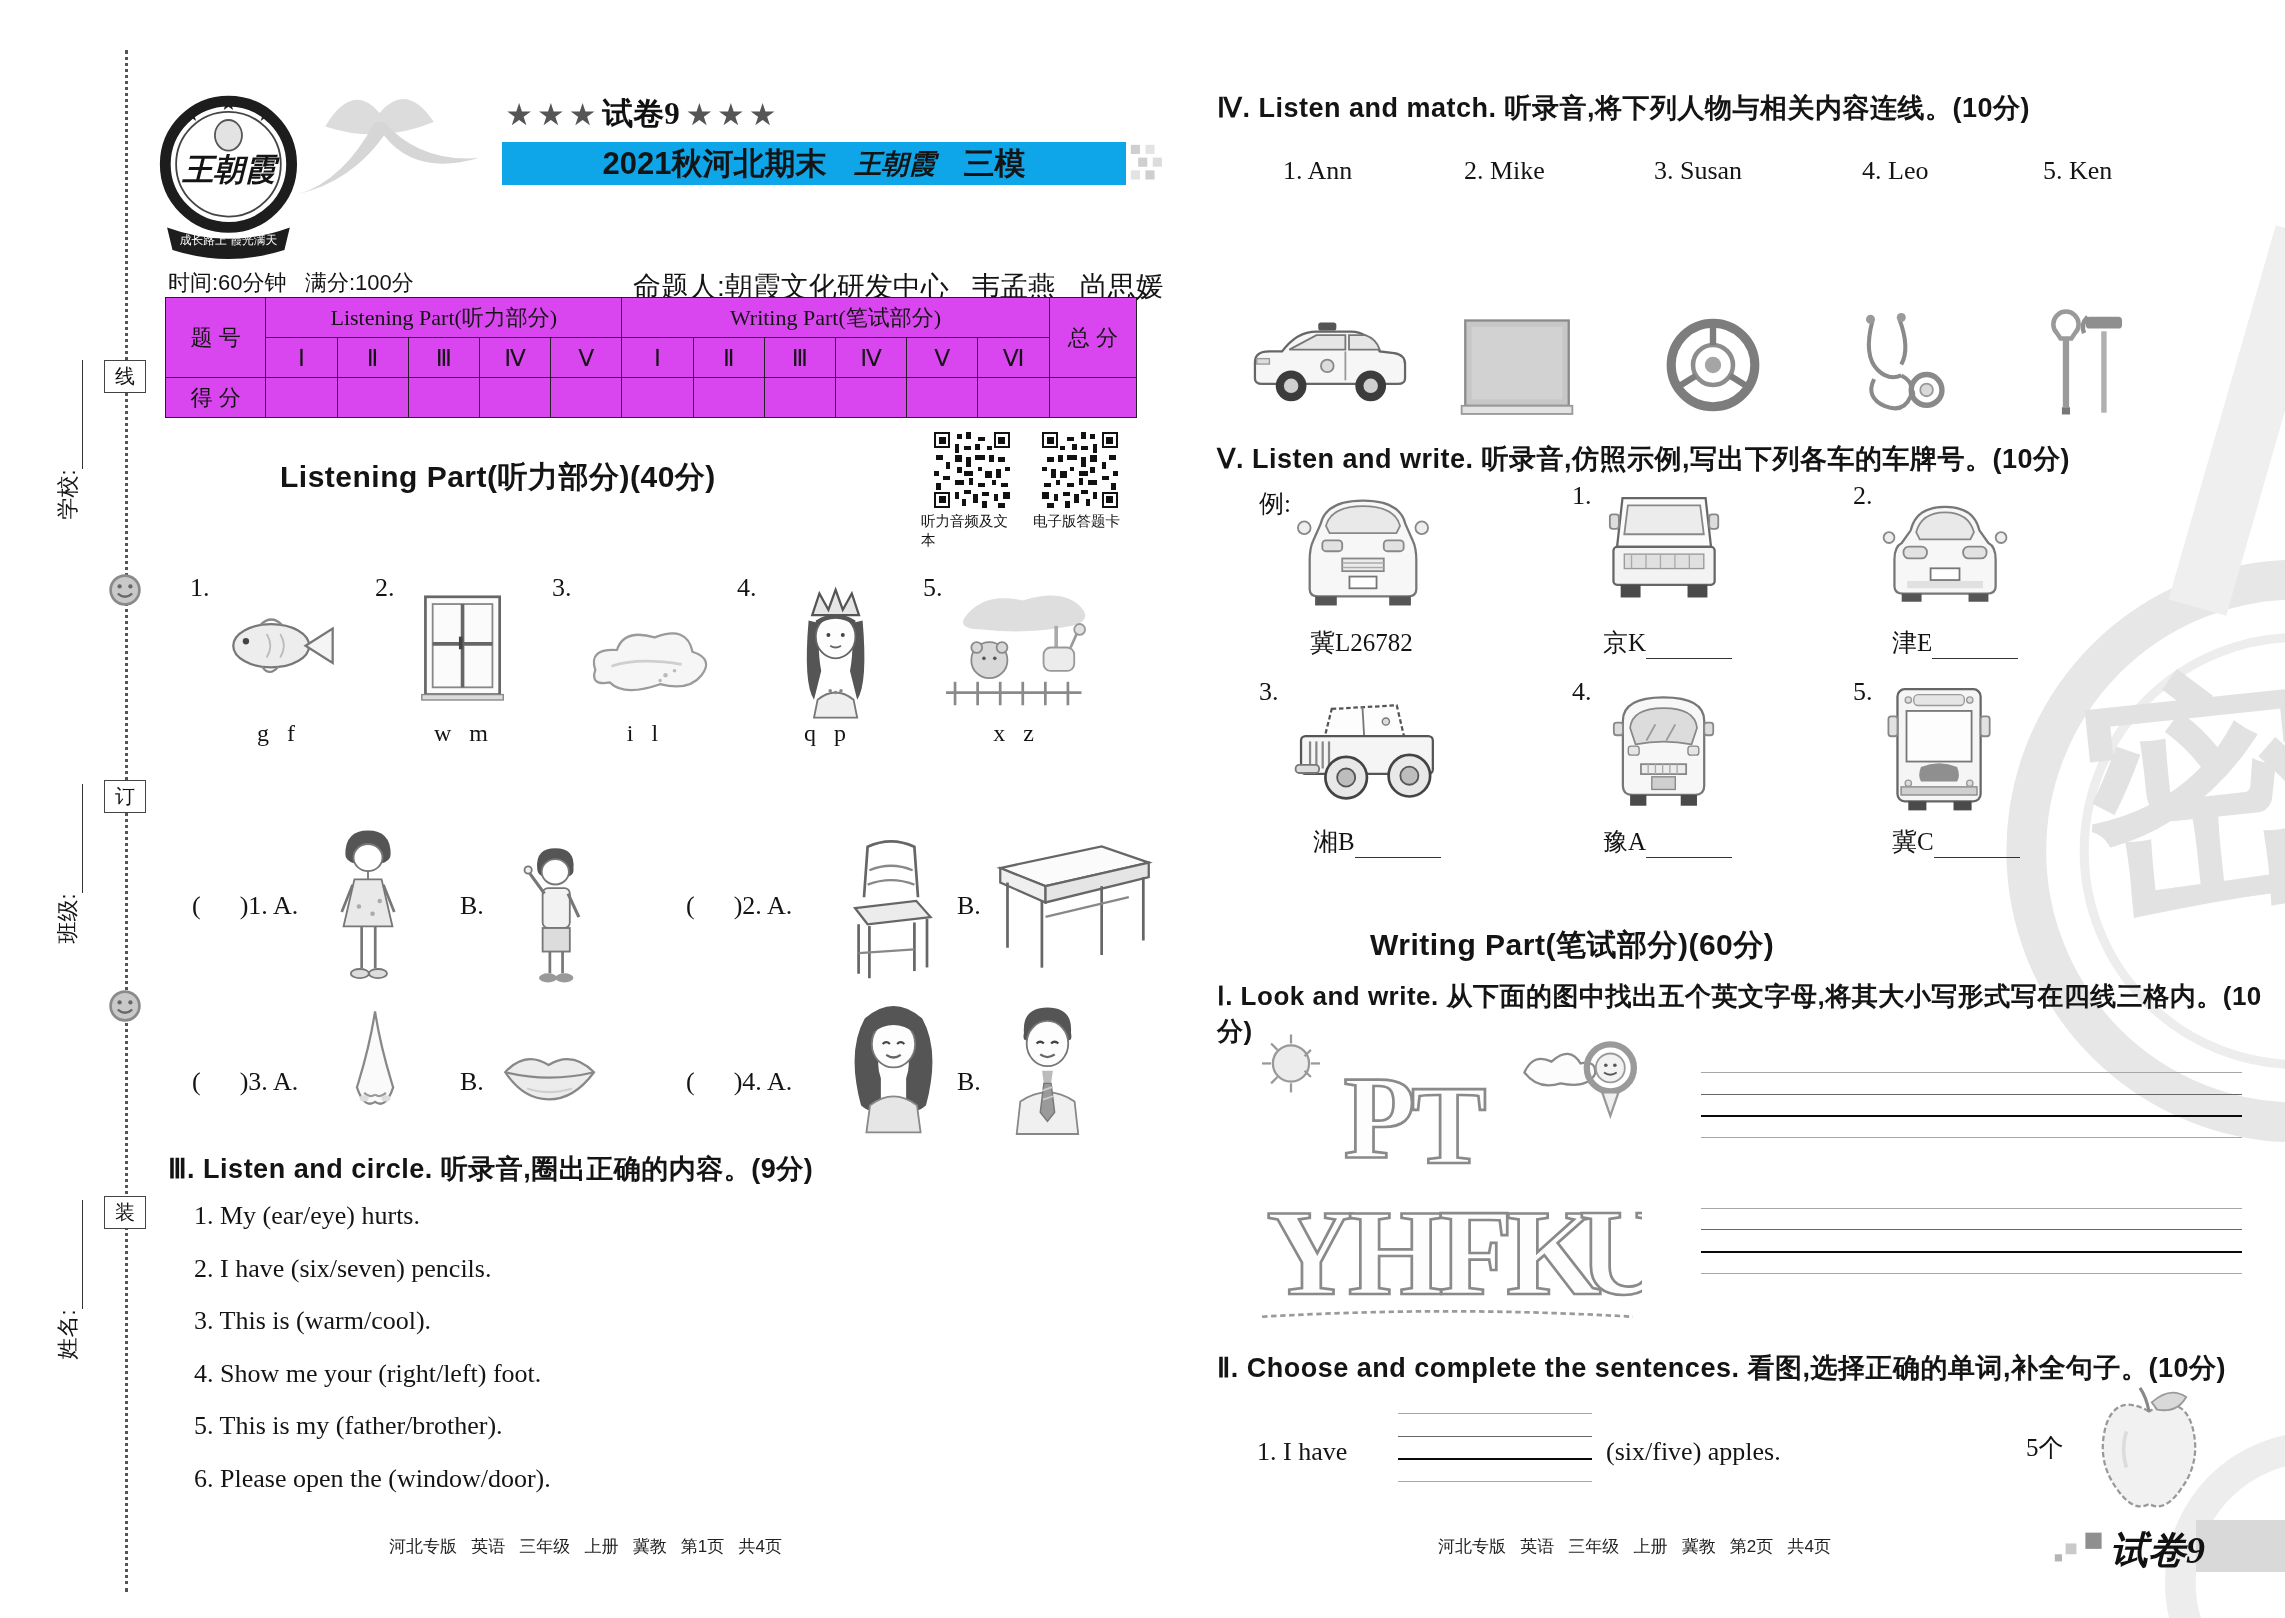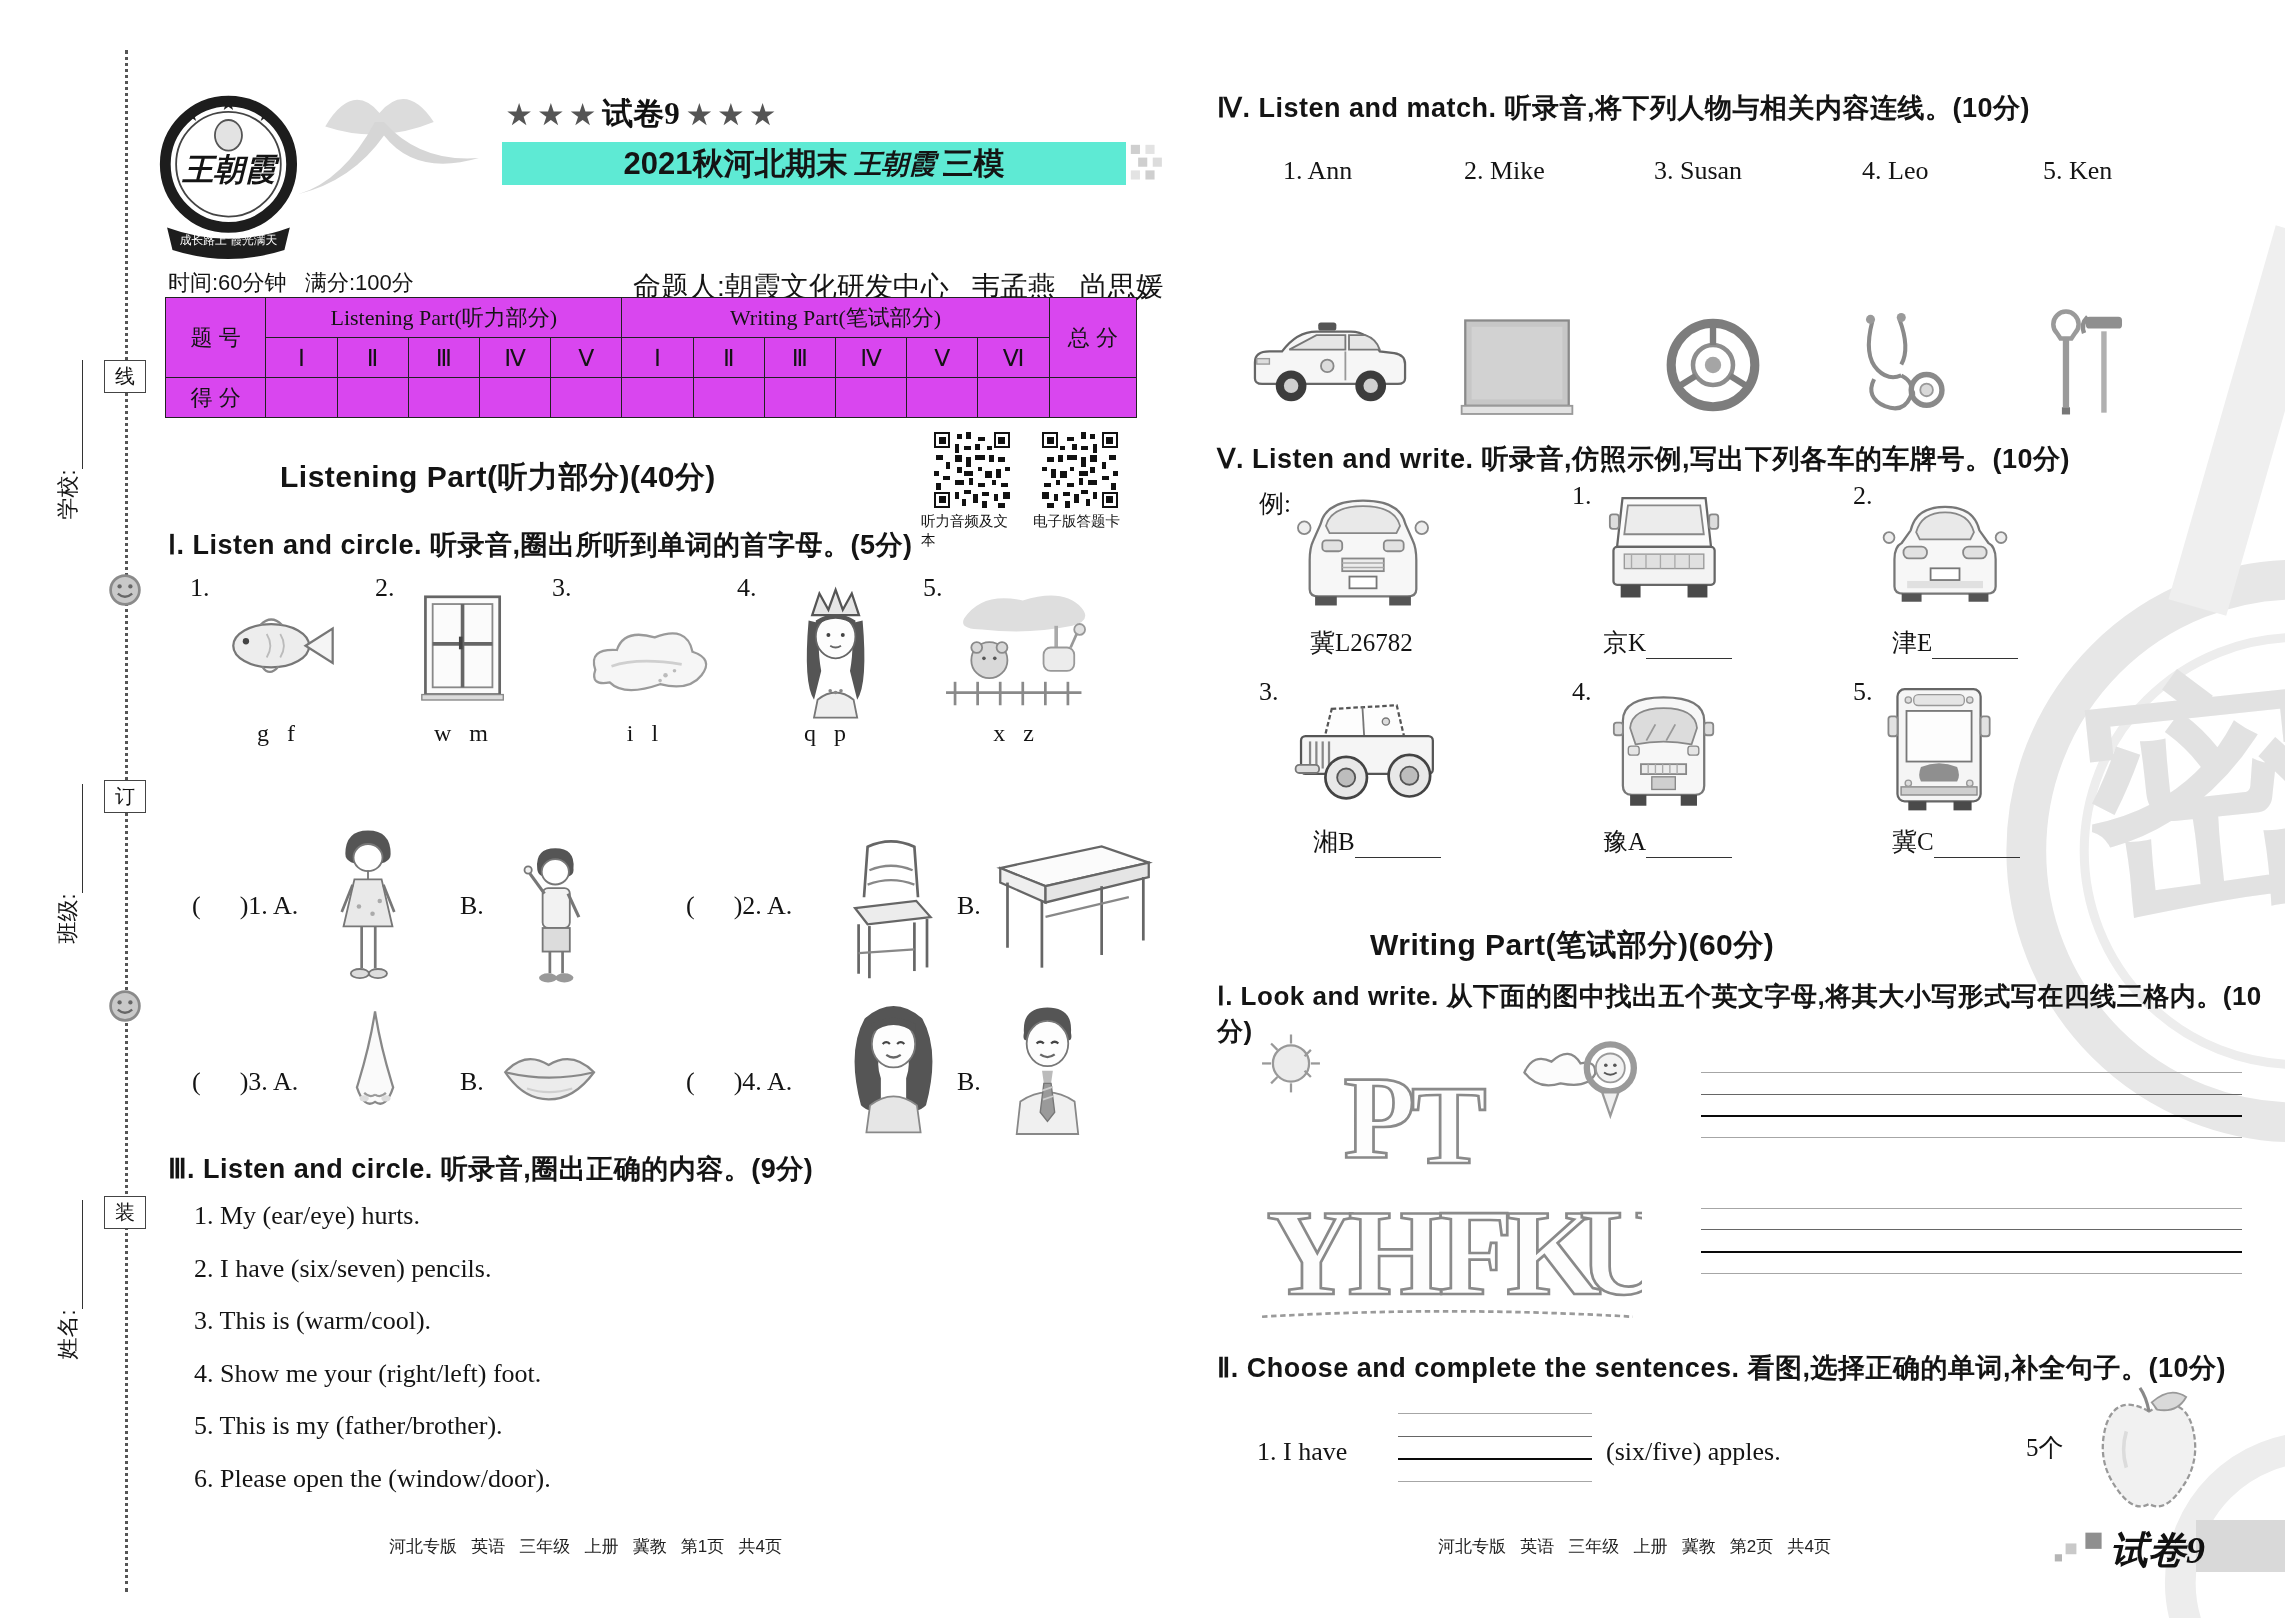--- a/index.html
+++ b/index.html
@@ -21,21 +21,21 @@
   
   .side-label{font-size:22px;width:172px;text-align:center;transform:rotate(-90deg);transform-origin:center;white-space:nowrap}
   .side-box{width:40px;height:31px;border:1.8px solid #444;background:#fff;text-align:center;
             line-height:31px;font-size:20px}
   .blankline{display:inline-block;border-bottom:1.8px solid #333;height:27px;vertical-align:bottom}
   .wline{position:absolute;height:0;border-top:1.8px solid #a6a6a6}
   .wline.d2{border-top:1.8px solid #666}
   .wline.d3{border-top:2.7px solid #0a0a0a}
   .plate{font-size:25px;font-family:"Liberation Serif",serif}
   .footer{font-size:17px;color:#222}
-  .banner{background:#5eead4;display:flex;align-items:center;justify-content:center;gap:7px;
+  .banner{background:#0ea5e9;display:flex;align-items:center;justify-content:center;gap:28px;
           font-size:31px;font-weight:bold}
   .brandscript{font-family:"Liberation Serif",serif;font-style:italic;font-weight:bold}
   .wm{color:#e2e2e2;font-weight:bold}
 </style>
 </head>
 <body>
 
 <div class="sheet">
 
   <svg class="abs" style="left:1972px;top:507px" width="314" height="688" viewBox="0 0 347 760">
@@ -216,21 +216,20 @@
     </g>
       </defs>
       <use href="#qr"></use>
   </svg>
   <svg class="abs" style="left:1042px;top:432px" width="76" height="76" viewBox="0 0 33 33" shape-rendering="crispEdges">
       <use href="#qr" transform="translate(33,0) scale(-1,1)"></use>
     </svg>
   <div class="abs center" style="left:921px;top:512px;width:101px;font-size:14.5px">听力音频及文本</div>
   <div class="abs center" style="left:1033px;top:512px;width:94px;font-size:14.5px">电子版答题卡</div>
 
-  <div class="abs qhdr" style="left:168px;top:527px">Ⅰ. Listen and circle. 听录音,圈出所听到单词的首字母。(5分)</div>
 
   <div class="abs" style="left:190px;top:573px;width:172px;height:176px">
     <span class="abs num" style="left:0;top:0">1.</span>
     <svg class="abs" style="left:27px;top:32px" width="122" height="77" viewBox="0 0 135 85">
       <ellipse cx="60" cy="45" rx="42" ry="24" fill="#ededed" stroke="#777" stroke-width="2.5"></ellipse>
       <polygon points="98,45 128,26 128,64" fill="#f5f5f5" stroke="#777" stroke-width="2.5"></polygon>
       <path d="M48,22 Q60,10 72,22" fill="none" stroke="#888" stroke-width="2.5"></path>
       <path d="M50,68 Q58,80 68,68" fill="none" stroke="#888" stroke-width="2.5"></path>
       <circle cx="32" cy="40" r="3.5" fill="#444"></circle>
       <path d="M55,32 Q63,45 55,58 M70,32 Q78,45 70,58" fill="none" stroke="#bbb" stroke-width="2"></path>

